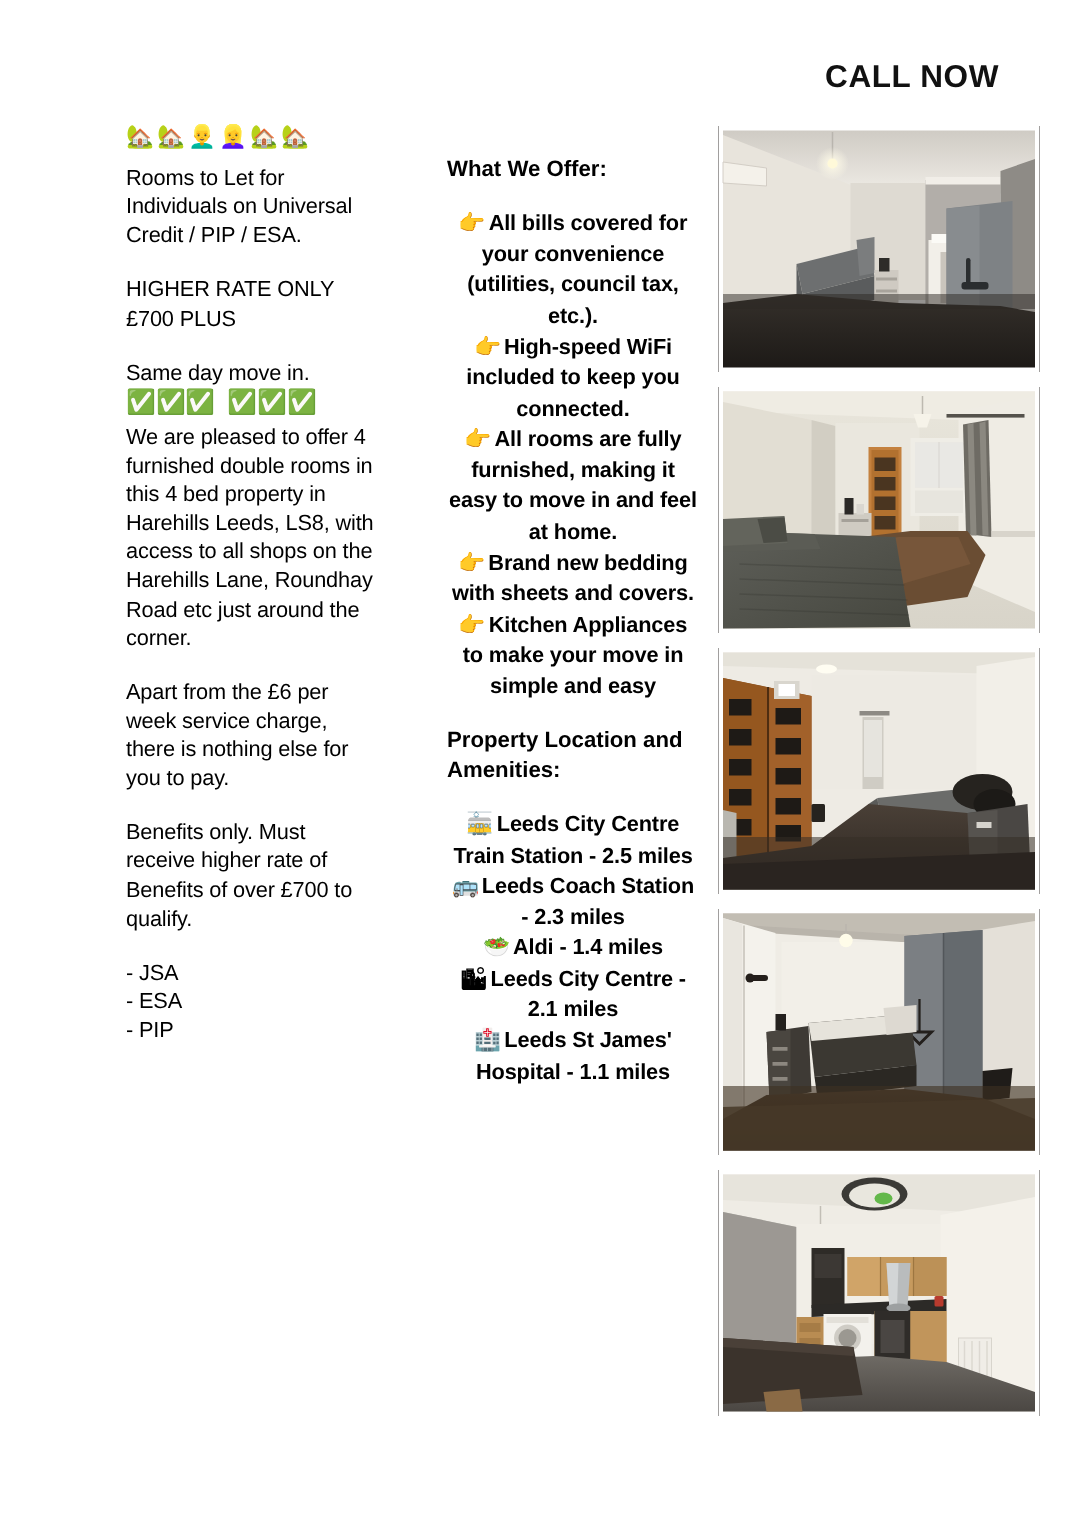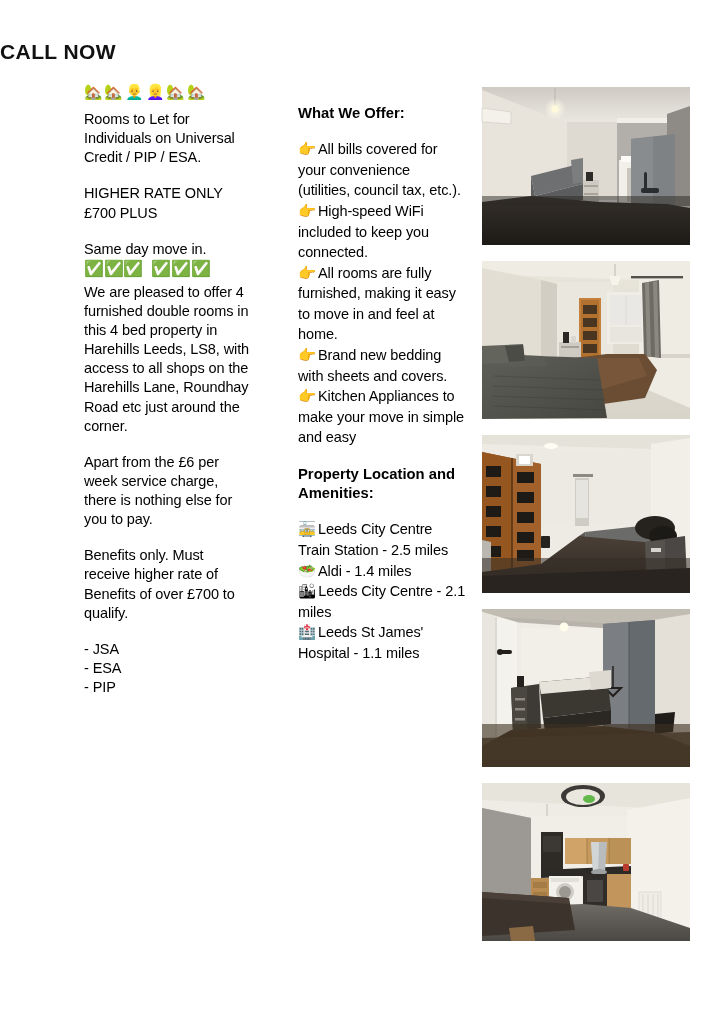--- a/index.html
+++ b/index.html
@@ -21,21 +21,21 @@
     inset: 0;
     background: #ffffff;
   }
 
   
   .page-title {
     position: absolute;
     left: 0;
     top: 40px;
     width: 666px;
-    text-align: left;
+    text-align: right;
     font-size: 21px;
     font-weight: bold;
     letter-spacing: 0.4px;
     color: #111111;
   }
 
   
   .col-left {
     position: absolute;
     left: 84px;
@@ -60,23 +60,24 @@
     margin: 0 0 17px 0;
   }
   .bold-blk {
     font-size: 14.5px;
     font-weight: normal;
     line-height: 1.32;
     letter-spacing: -0.1px;
   }
   .plain-blk {
     font-size: 14.5px;
-    font-weight: normal;
+    font-weight: bold;
     line-height: 1.42;
     letter-spacing: -0.1px;
+    text-align: center;
   }
   .head-blk {
     font-size: 14.8px;
     font-weight: bold;
     line-height: 1.3;
     margin: 0 0 16px 0;
   }
   .tight {
     line-height: 1.33;
   }
@@ -162,20 +163,21 @@
       <span class="bullet-line"><span class="bul">👉</span><span>High-speed WiFi included to keep you connected.</span></span>
       <span class="bullet-line"><span class="bul">👉</span><span>All rooms are fully furnished, making it easy to move in and feel at home.</span></span>
       <span class="bullet-line"><span class="bul">👉</span><span>Brand new bedding with sheets and covers.</span></span>
       <span class="bullet-line"><span class="bul">👉</span><span>Kitchen Appliances to make your move in simple and easy</span></span>
     </div>
 
     <div class="head-blk">Property Location and Amenities:</div>
 
     <div class="plain-blk">
       <span class="bullet-line"><span class="bul">🚋</span><span>Leeds City Centre Train Station -  2.5 miles</span></span>
+      <span class="bullet-line"><span class="bul">🚌</span><span>Leeds Coach Station - 2.3 miles</span></span>
       <span class="bullet-line"><span class="bul">🥗</span><span>Aldi - 1.4 miles</span></span>
       <span class="bullet-line"><span class="bul">🏙</span><span>Leeds City Centre - 2.1 miles</span></span>
       <span class="bullet-line"><span class="bul">🏥</span><span>Leeds St James' Hospital - 1.1 miles</span></span>
     </div>
   </div>
 
   <div class="col-right">
 
     <div class="photo">
       <svg viewBox="0 0 214 164" preserveAspectRatio="none">

